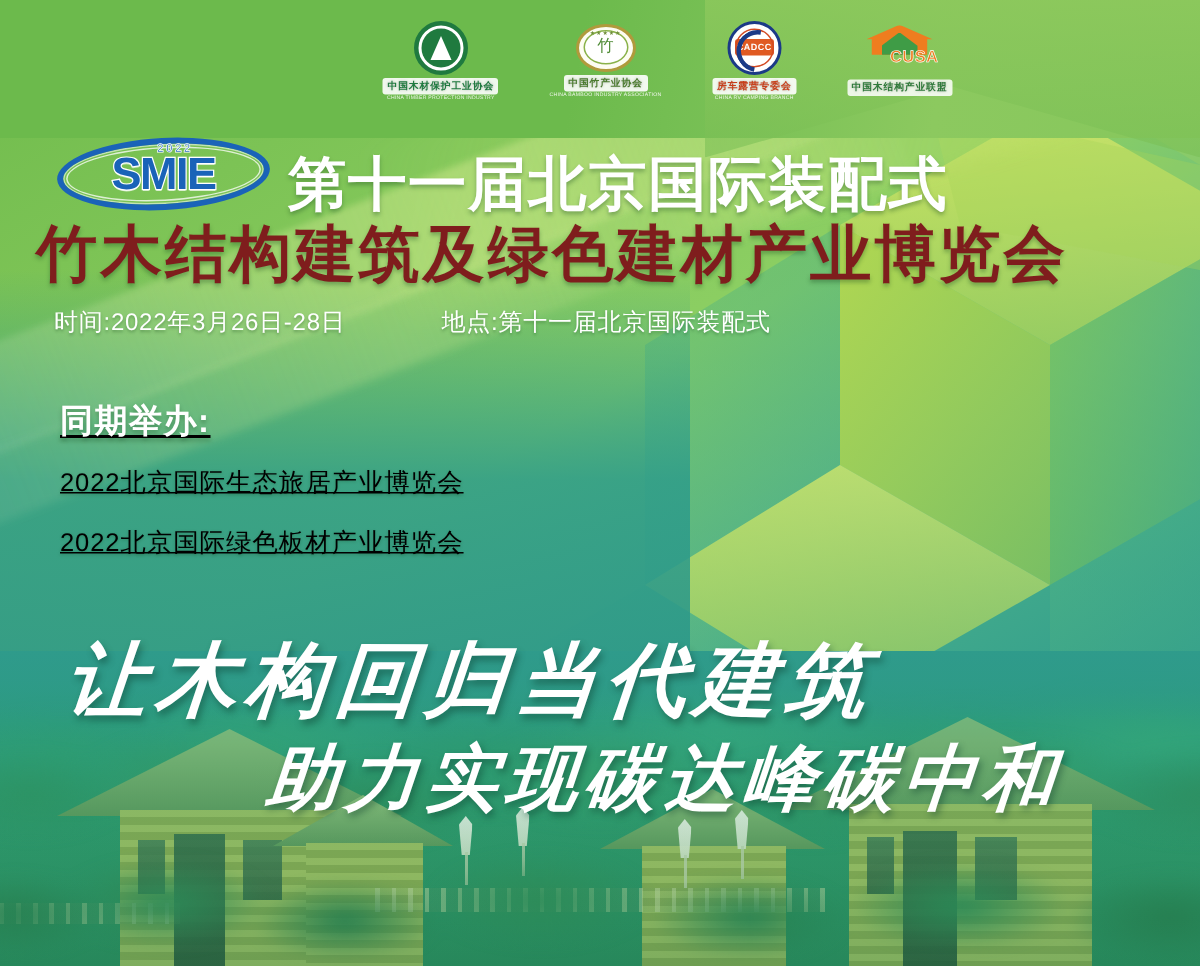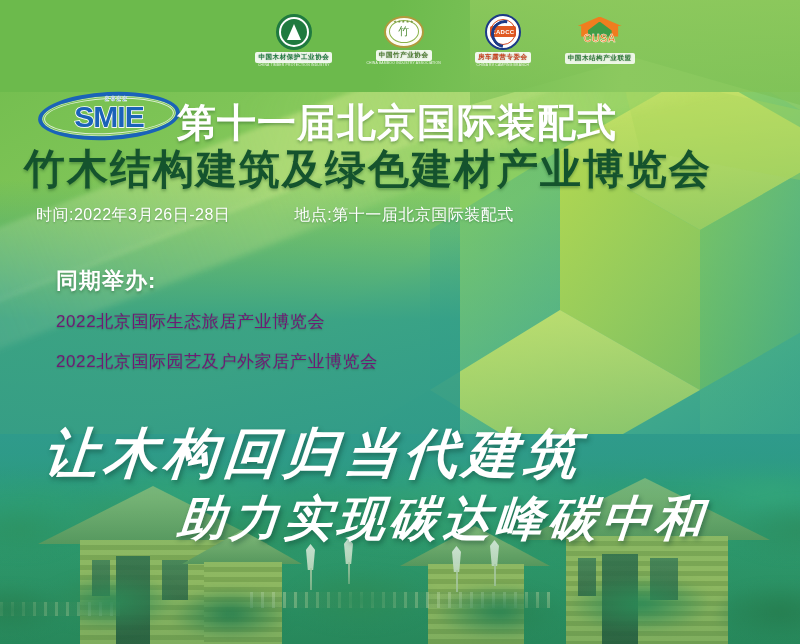--- a/index.html
+++ b/index.html
@@ -246,21 +246,21 @@
   .l4-house {
     position:absolute;left:6px;top:0;width:44px;height:20px;
     background:#ef7d1f;
     clip-path:polygon(50% 0, 100% 48%, 92% 48%, 92% 100%, 8% 100%, 8% 48%, 0 48%);
   }
   .l4-house-in {
     position:absolute;left:16px;top:5px;width:24px;height:15px;background:#3f9c46;
     clip-path:polygon(50% 0, 100% 60%, 100% 100%, 0 100%, 0 60%);
   }
   .l4-txt {
-    position:absolute;left:2px;top:15px;width:52px;text-align:center;
+    position:absolute;left:2px;top:15px;width:52px;text-align:right;
     font-size:11px;font-weight:700;color:#ef7d1f;letter-spacing:.3px;
     -webkit-text-stroke:.4px #fff;
   }
   .l4-cap { background:rgba(255,255,255,.85); color:#2f7a3a; }
 
   
   .l5-mark { width:92px;height:30px;position:relative;display:flex;align-items:center;}
   .l5-leaf {
     width:15px;height:15px;border-radius:0 60% 0 60%;
     background:#8cc63f;transform:rotate(-18deg);margin-right:2px;
@@ -301,49 +301,49 @@
     font-size:30px;font-weight:800;letter-spacing:-1px;
     color:#1a63b8;
     -webkit-text-stroke:1.6px #ffffff;
     paint-order:stroke fill;
     text-shadow:0 1px 0 rgba(255,255,255,.6);
   }
 
   
   .title-wrap { position:absolute; left:0; top:96px; width:800px; }
   .title-line1 {
-    position:absolute; left:177px; top:0;
+    position:absolute; left:192px; top:0;
     font-size:39px; font-weight:700; color:#ffffff; letter-spacing:1px;
     text-shadow:0 2px 3px rgba(20,70,30,.35);
     white-space:nowrap;
   }
   .title-line2 {
     position:absolute; left:24px; top:46px;
-    font-size:41px; font-weight:700; color:#14532d; letter-spacing:2px;
+    font-size:41px; font-weight:700; color:#7f1d1d; letter-spacing:2px;
     text-shadow:0 2px 3px rgba(20,70,30,.35);
     white-space:nowrap;
   }
 
   
   .meta { position:absolute; left:36px; top:205px; display:flex; gap:64px; }
   .meta span {
     font-size:16px; color:#ffffff; letter-spacing:.5px;
     text-shadow:0 1px 2px rgba(20,70,30,.35);
     white-space:nowrap;
   }
 
   
-  .concurrent { position:absolute; left:56px; top:266px; }
+  .concurrent { position:absolute; left:40px; top:266px;text-decoration:underline; }
   .concurrent-title {
     font-size:22px; font-weight:700; color:#ffffff; letter-spacing:1px;
     text-shadow:0 2px 3px rgba(20,70,30,.35);
     margin-bottom:14px;
   }
   .concurrent-item {
-    font-size:17px; color:#701a75; letter-spacing:.6px;
+    font-size:17px; color:#000000; letter-spacing:.6px;
     text-shadow:0 1px 2px rgba(20,70,30,.32);
     margin-bottom:17px; white-space:nowrap;
   }
 
   
   .slogan1 {
     position:absolute; left:44px; top:418px;
     font-family:"DejaVu Serif", serif;
     font-size:54px; font-weight:700; font-style:italic;
     color:#ffffff; letter-spacing:6px;
@@ -527,19 +527,19 @@
   </div>
 
   <div class="meta">
     <span>时间:2022年3月26日-28日</span>
     <span>地点:第十一届北京国际装配式</span>
   </div>
 
   <div class="concurrent">
     <div class="concurrent-title">同期举办:</div>
     <div class="concurrent-item">2022北京国际生态旅居产业博览会</div>
-    <div class="concurrent-item">2022北京国际园艺及户外家居产业博览会</div>
+    <div class="concurrent-item">2022北京国际绿色板材产业博览会</div>
   </div>
 
   <div class="slogan1">让木构回归当代建筑</div>
   <div class="slogan2">助力实现碳达峰碳中和</div>
 
 </div>
 
 </body></html>

